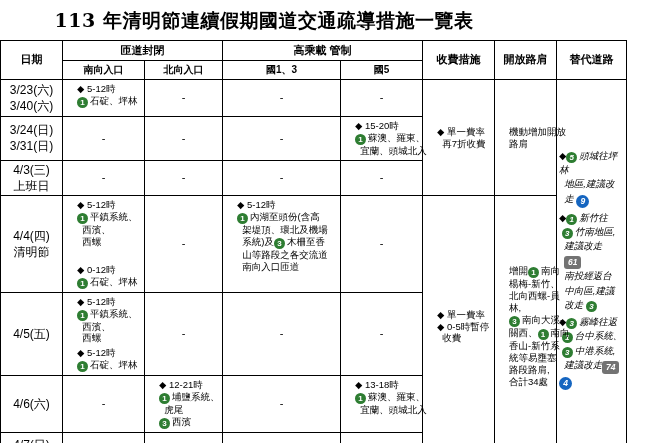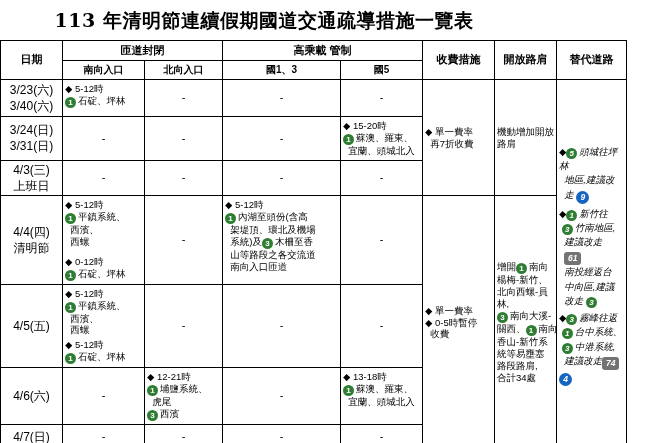--- a/index.html
+++ b/index.html
@@ -32,21 +32,21 @@
     vertical-align:middle;
     padding:1px 2px;
   }
   th{font-weight:bold;text-align:center;font-size:11px;}
   .hdr-top th{height:17px;}
   .hdr-sub th{height:16px;font-size:10px;}
   td.date{text-align:center;font-size:12px;line-height:1.35;}
   td.cell{vertical-align:top;padding-top:3px;}
   .dash{text-align:center;font-size:11px;}
   .ln{display:block;white-space:nowrap;}
-  .cellpad{padding:3px 2px;}
+  .cellpad{padding:3px 14px;}
   
   .num{
     display:inline-block;
     width:11px;height:11px;line-height:11px;
     border-radius:50%;
     background:#2e7d32;color:#fff;
     font-size:8px;text-align:center;
     margin-right:2px;
     vertical-align:-1px;
     font-weight:bold;
@@ -178,21 +178,21 @@
     <tr>
       <td class="date" style="height:84px">
         <span class="ln">4/4(四)</span>
         <span class="ln">清明節</span>
       </td>
       <td class="cell cellpad">
         <span class="ln">◆ 5-12時</span>
         <span class="ln"><span class="num">1</span>平鎮系統、</span>
         <span class="ln">&nbsp;&nbsp;西濱、</span>
         <span class="ln">&nbsp;&nbsp;西螺</span>
-        <span class="ln" style="margin-top:8px">◆ 0-12時</span>
+        <span class="ln" style="margin-top:16px">◆ 0-12時</span>
         <span class="ln"><span class="num">1</span>石碇、坪林</span>
       </td>
       <td class="dash">-</td>
       <td class="cell cellpad">
         <span class="ln">◆ 5-12時</span>
         <span class="ln"><span class="num">1</span>內湖至頭份(含高</span>
         <span class="ln">&nbsp;&nbsp;架堤頂、環北及機場</span>
         <span class="ln">&nbsp;&nbsp;系統)及<span class="num">3</span>木柵至香</span>
         <span class="ln">&nbsp;&nbsp;山等路段之各交流道</span>
         <span class="ln">&nbsp;&nbsp;南向入口匝道</span>

